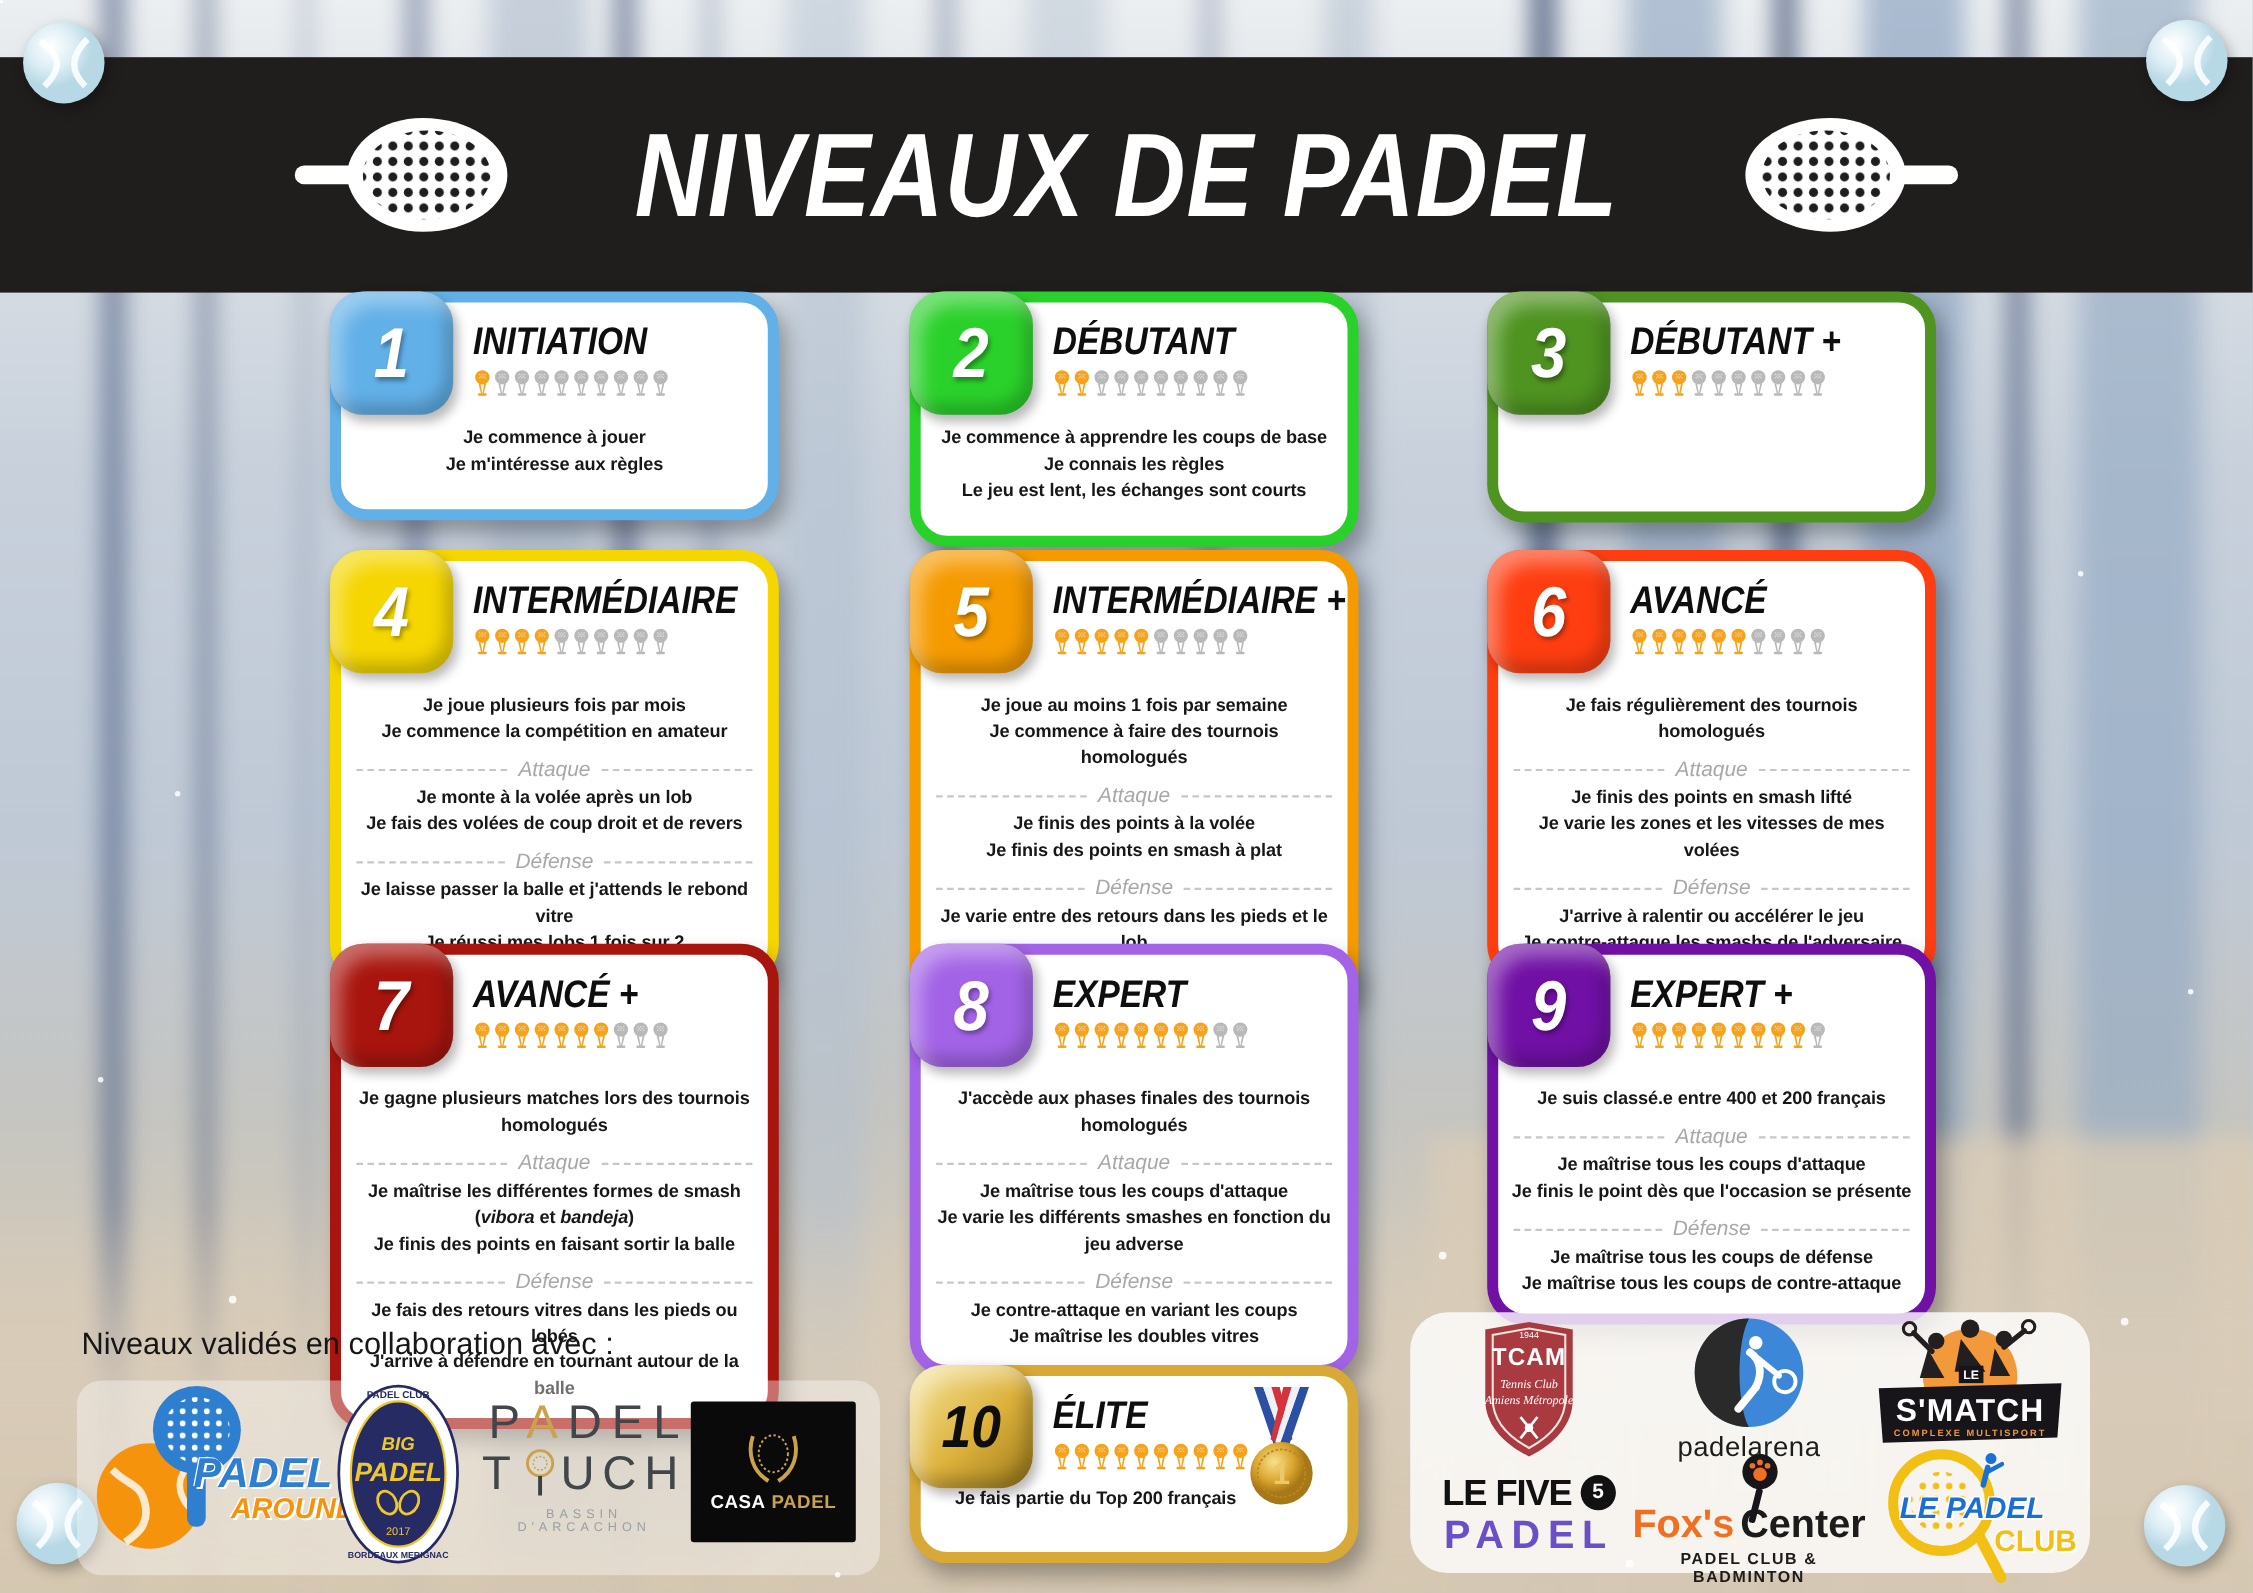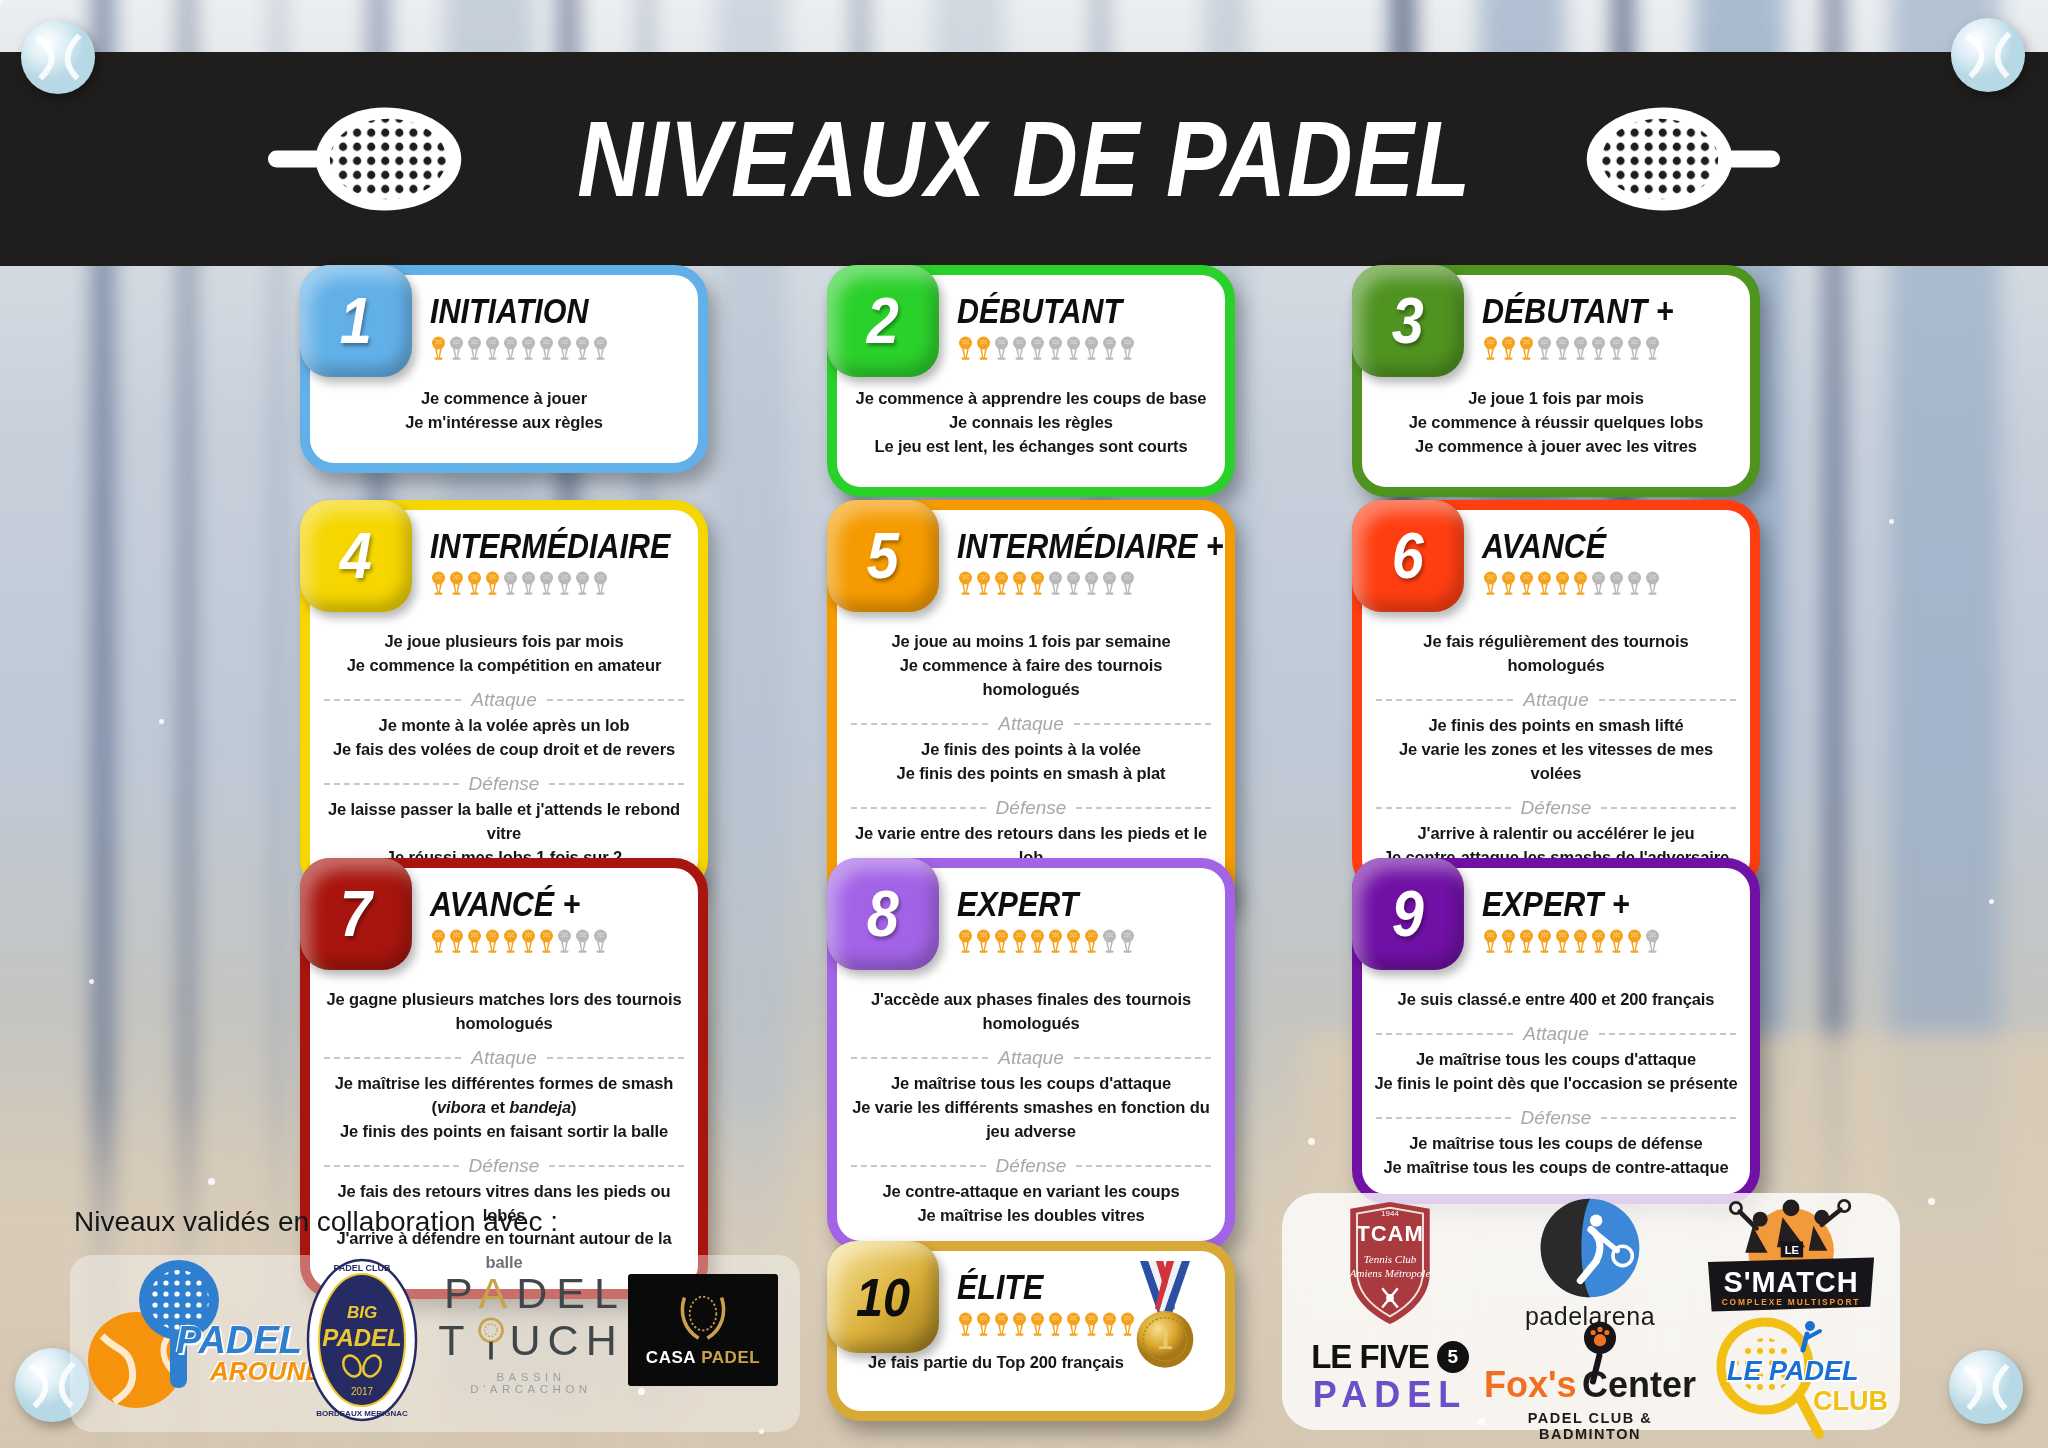--- a/index.html
+++ b/index.html
@@ -79,21 +79,21 @@
     text-shadow:2px 2px 0 #fff,-1px -1px 0 #fff;}
   .pa-a{font-style:italic;font-weight:700;font-size:26px;color:#f5930c;margin-left:34px;
     text-shadow:2px 2px 0 #fff,-1px -1px 0 #fff;line-height:1;}
   .lg-bp{left:306px;top:1258px;width:112px;height:164px;}
   .lg-pt{left:436px;top:1272px;width:190px;height:142px;text-align:center;color:#41464a;}
   .pt-l1{font-size:43px;font-weight:400;letter-spacing:9px;line-height:1;margin-left:8px;}
   .pt-gold{color:#c9a24b;}
   .pt-l2{font-size:43px;font-weight:400;letter-spacing:7px;line-height:1;display:flex;align-items:center;justify-content:center;margin-top:2px;}
   .pt-l2 svg{width:34px;height:46px;margin:0 2px;}
   .pt-sub{font-size:11.5px;color:#98a0a6;letter-spacing:4.5px;margin-top:8px;}
-  .lg-cp{left:628px;top:1274px;width:150px;height:112px;background:#0a0a0a;border-radius:3px;
+  .lg-cp{left:628px;top:1274px;width:150px;height:128px;background:#0a0a0a;border-radius:3px;
     display:flex;flex-direction:column;align-items:center;justify-content:center;gap:4px;}
   .cp-name{font-weight:700;font-size:17px;letter-spacing:.5px;color:#fff;}
   .cp-name b{color:#c9a24b;font-weight:700;}
 
   
   .panel{position:absolute;left:1282px;top:1193px;width:618px;height:237px;
     background:rgba(255,255,255,.8);border-radius:34px;
     display:grid;grid-template-columns:1fr 1fr 1fr;grid-template-rows:57% 43%;
     align-items:center;justify-items:center;padding:6px 14px;box-sizing:border-box;}
   .tcam{position:relative;width:92px;height:128px;}
@@ -693,25 +693,20 @@
   <circle cx="14.5" cy="13" r="1.4"></circle>
               <circle cx="19.5" cy="13" r="1.4"></circle>
             </g>
   <path d="M10,26 L14.6,45 L17,45 L13.4,25.2 Z" fill="#B9B9B9"></path>
   <path d="M24,26 L19.4,45 L17,45 L20.6,25.2 Z" fill="#B9B9B9"></path>
   <rect x="9" y="44" width="16" height="4.5" rx="2" fill="#B9B9B9"></rect>
           </svg>
         </div>
     </div>
 
-    <div class="intro lines">
-        <p>Je joue 1 fois par mois</p>
-        <p>Je commence à réussir quelques lobs</p>
-        <p>Je commence à jouer avec les vitres</p>
-      </div>
 
   </article>
     <article class="card" style="left: 300px; top: 500px; min-height: 322px; --accent: #F5D600;">
     <div class="num">
       <span class="num-text">4</span>
     </div>
     <div class="head">
       <h2 class="title">INTERMÉDIAIRE</h2>
       <div class="rating">
           <svg class="rk" viewBox="0 0 34 54">

